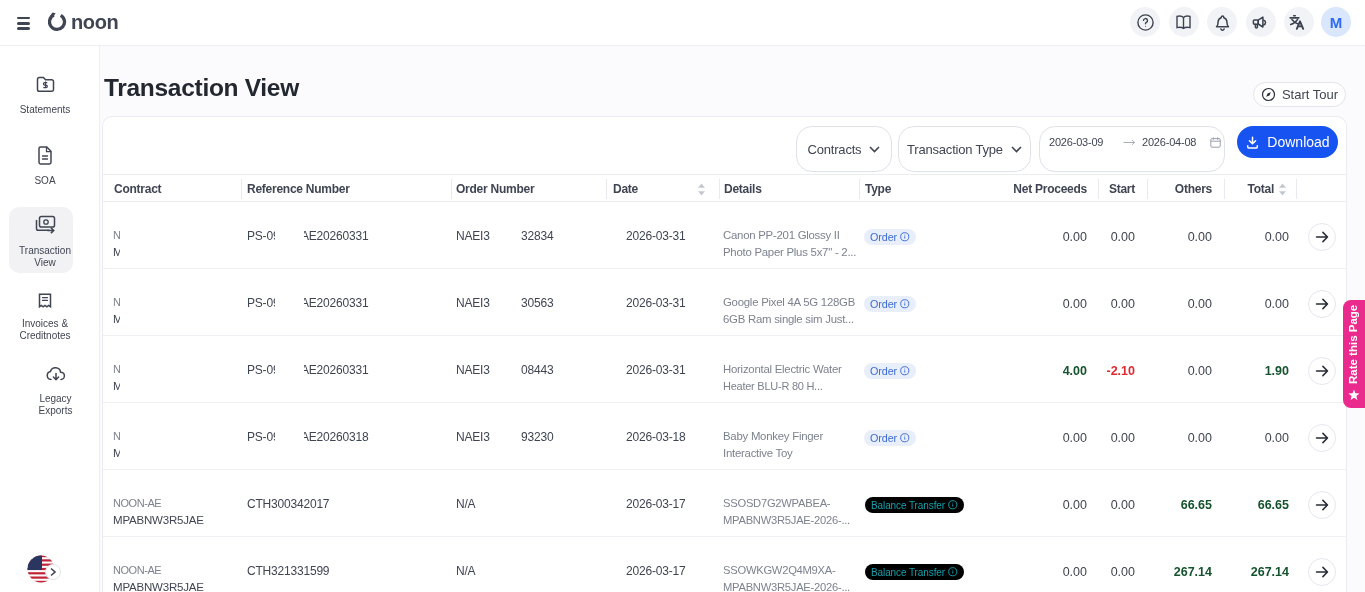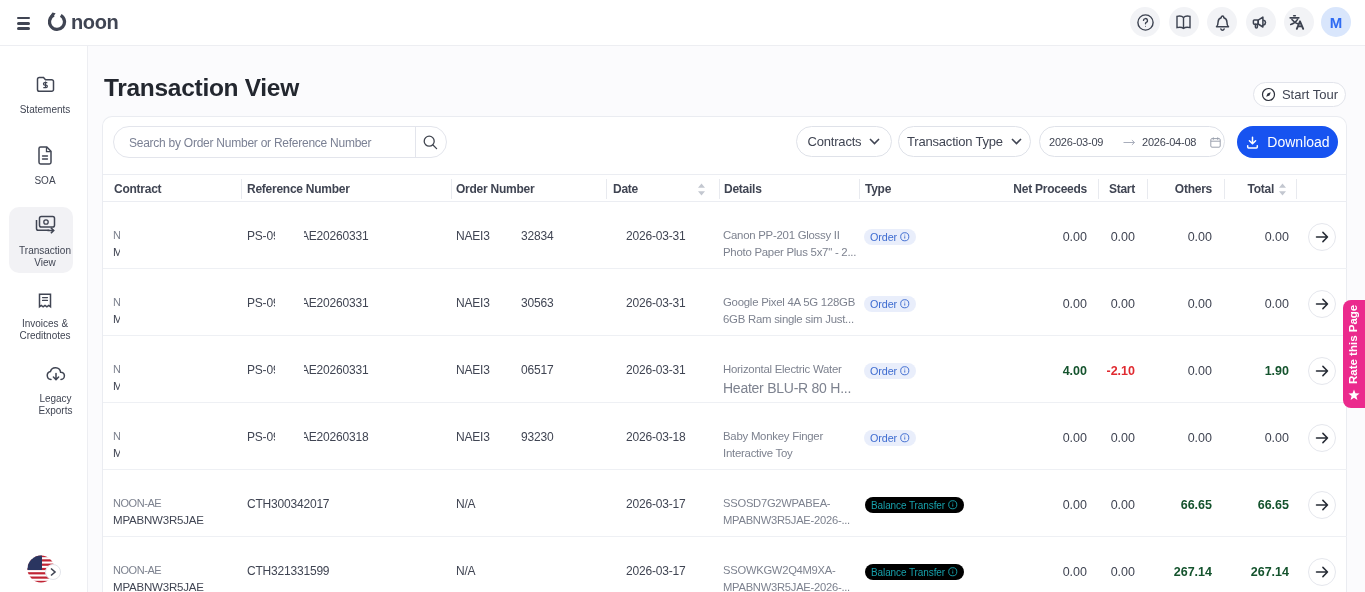--- a/index.html
+++ b/index.html
@@ -11,37 +11,37 @@
 #burger { position:absolute; left:17px; top:17px; width:13px; height:13px; }
 #burger div { height:2.4px; background:#404553; border-radius:2px; margin-bottom:2.8px; }
 #logo { position:absolute; left:48px; top:10.5px; }
 #searchpill { position:absolute; left:800px; top:7px; width:322px; height:30px; border:1px solid #e7e9ef; border-radius:16px; background:#fff; }
 #searchpill .ph { position:absolute; left:31px; top:7px; font-size:13.5px; color:#737a8c; }
 #cmdk { position:absolute; right:8px; top:4px; height:21px; border:1px solid #e3e5ec; border-radius:11px; padding:0 8px; display:flex; align-items:center; gap:5px; color:#404553; }
 .cbtn { position:absolute; top:7px; width:30px; height:30px; border-radius:50%; background:#f2f3f6; display:flex; align-items:center; justify-content:center; }
 #avatar { position:absolute; left:1321px; top:7px; width:30px; height:30px; border-radius:50%; background:#d9e6fc; color:#2f6bf2; font-weight:bold; font-size:15px; display:flex; align-items:center; justify-content:center; }
 
 
-#sidebar { position:absolute; left:0; top:46px; width:88px; height:546px; background:#fff; border-right:1px solid #edeef2; z-index:4; }
+#sidebar { position:absolute; left:0; top:46px; width:100px; height:546px; background:#fff; border-right:1px solid #edeef2; z-index:4; }
 .sitem { position:absolute; left:0; width:90px; text-align:center; color:#404553; }
 .sitem .lbl { font-size:10px; line-height:11.5px; margin-top:5px; }
 #sel { position:absolute; left:9px; top:161px; width:64px; height:66px; background:#f2f2f5; border-radius:10px; }
 
 
 #main { position:absolute; left:91px; top:46px; width:1274px; height:546px; background:#fbfbfd; }
 h1 { position:absolute; left:104px; top:74px; font-size:24.5px; font-weight:bold; color:#23272f; letter-spacing:-0.3px; }
 #starttour { position:absolute; left:1253px; top:82px; width:93px; height:25px; background:#fff; border:1px solid #e2e4eb; border-radius:13px; font-size:13px; color:#404553; display:flex; align-items:center; justify-content:center; gap:6px; }
 
 
 #card { position:absolute; left:102px; top:116px; width:1245px; height:500px; background:#fff; border:1px solid #eaecf1; border-radius:10px 10px 0 0; border-bottom:none; }
 
 #f-search { position:absolute; left:10px; top:9px; width:334px; height:32px; border:1px solid #e3e5ec; border-radius:16px; }
 #f-search .txt { position:absolute; left:15px; top:9px; font-size:12px; letter-spacing:-0.25px; color:#7b8194; }
 #f-search .div { position:absolute; right:30px; top:0; width:1px; height:30px; background:#e3e5ec; }
-.pill { position:absolute; top:9px; height:31px; border:1px solid #dfe2e9; border-radius:16px; background:#fff; display:flex; align-items:center; justify-content:center; font-size:13px; letter-spacing:-0.2px; color:#404553; gap:8px; white-space:nowrap; }
+.pill { position:absolute; top:9px; height:46px; border:1px solid #dfe2e9; border-radius:16px; background:#fff; display:flex; align-items:center; justify-content:center; font-size:13px; letter-spacing:-0.2px; color:#404553; gap:8px; white-space:nowrap; }
 #dl { position:absolute; left:1134px; top:9px; width:101px; height:32px; background:#1753f0; border-radius:16px; color:#fff; font-size:14px; display:flex; align-items:center; justify-content:center; gap:7px; }
 
 
 #thead { position:absolute; left:0px; top:57px; width:1244px; height:28px; border-top:1px solid #ebedf2; border-bottom:1px solid #ebedf2; }
 .th { position:absolute; top:7px; font-size:12px; letter-spacing:-0.25px; font-weight:bold; color:#404553; }
 .hdiv { position:absolute; top:4px; width:1px; height:20px; background:#e8eaef; }
 .row { position:absolute; left:0; width:1244px; height:67px; border-bottom:1px solid #eef0f4; }
 .c { position:absolute; font-size:12px; letter-spacing:-0.2px; color:#404553; white-space:nowrap; }
 .grey { color:#7d828f; }
 .l1 { top:27px; }
@@ -165,28 +165,20 @@
 <h1>Transaction View</h1>
 <div id="starttour">
   <svg width="15" height="15" viewBox="0 0 15 15" fill="none" stroke="#2b2f3a" stroke-width="1.2">
       <circle cx="7.5" cy="7.5" r="6"></circle>
       <path d="M9.8 5.2 L8.5 8.5 L5.2 9.8 L6.5 6.5 z" fill="#2b2f3a" stroke="none"></path>
     </svg>
   <span>Start Tour</span>
 </div>
 
 <div id="card">
-  <div id="f-search">
-    <span class="txt">Search by Order Number or Reference Number</span>
-    <div class="div"></div>
-    <svg style="position:absolute;right:7px;top:7px" width="17" height="17" viewBox="0 0 17 17">
-        <circle cx="7.2" cy="7.2" r="5" fill="none" stroke="#40454f" stroke-width="1.3"></circle>
-        <line x1="11" y1="11" x2="14.6" y2="14.6" stroke="#40454f" stroke-width="1.3" stroke-linecap="round"></line>
-      </svg>
-  </div>
   <div class="pill" style="left:693px; width:96px;">Contracts <svg width="11" height="7" viewBox="0 0 11 7" fill="none" stroke="#404553" stroke-width="1.6">
         <path d="M1 1 l4.5 4.5 L10 1"></path>
       </svg></div>
   <div class="pill" style="left:795px; width:133px;">Transaction Type <svg width="11" height="7" viewBox="0 0 11 7" fill="none" stroke="#404553" stroke-width="1.6">
         <path d="M1 1 l4.5 4.5 L10 1"></path>
       </svg></div>
   <div class="pill" style="left:936px; width:186px;">
     <span style="position:absolute;left:9px;top:8.5px;font-size:11px;letter-spacing:-0.2px;">2026-03-09</span>
     <svg style="position:absolute;left:83px;top:12px" width="13" height="7" viewBox="0 0 13 7" fill="none" stroke="#a8adbb" stroke-width="1">
         <path d="M0.5 3.5 h11 m-2.6 -2.4 L11.5 3.5 L8.9 5.9"></path>
@@ -290,25 +282,25 @@
         </div>
       </div>
       <div class="row" style="top:219px;">
         <span class="c grey l1" style="left:10px;font-size:11px;letter-spacing:-0.45px;">NOON-AE</span>
         <span class="c l2" style="left:10px;font-size:11.5px;letter-spacing:-0.2px;">MPABNW3R5JAE</span>
         <div class="wcover" style="left:17px;top:22px;width:120px;height:42px;"></div>
         <span class="c l1" style="left:144px;">PS-09</span>
         <span class="c l1" style="left:198px;">AE20260331</span>
         <div class="wcover" style="left:172px;top:22px;width:29px;height:22px;"></div>
         <span class="c l1" style="left:353px;">NAEI3</span>
-        <span class="c l1" style="left:418px;">06517</span>
+        <span class="c l1" style="left:418px;">08443</span>
         <div class="wcover" style="left:388px;top:22px;width:29px;height:22px;"></div>
         <span class="c l1" style="left:523px;">2026-03-31</span>
         <span class="c grey l1" style="left:620px;font-size:11.4px;letter-spacing:-0.25px;">Horizontal Electric Water</span>
-        <span class="c grey l2" style="left:620px;font-size:14px;letter-spacing:-0.25px;">Heater BLU-R 80 H...</span>
+        <span class="c grey l2" style="left:620px;font-size:11px;letter-spacing:-0.25px;">Heater BLU-R 80 H...</span>
         <div class="badge b-order">Order <svg width="9.5" height="9.5" viewBox="0 0 11 11" fill="none" stroke="#3e6cd0" stroke-width="1.1">
             <circle cx="5.5" cy="5.5" r="4.7"></circle>
             <path d="M5.5 5 v2.6"></path>
             <circle cx="5.5" cy="3.4" r="0.6" fill="#3e6cd0" stroke="none"></circle>
           </svg></div>
         <span class="num green" style="left:884px;width:100px;">4.00</span>
         <span class="num red" style="left:952px;width:80px;">-2.10</span>
         <span class="num " style="left:1029px;width:80px;">0.00</span>
         <span class="num green" style="left:1106px;width:80px;">1.90</span>
         <div class="gobtn">

